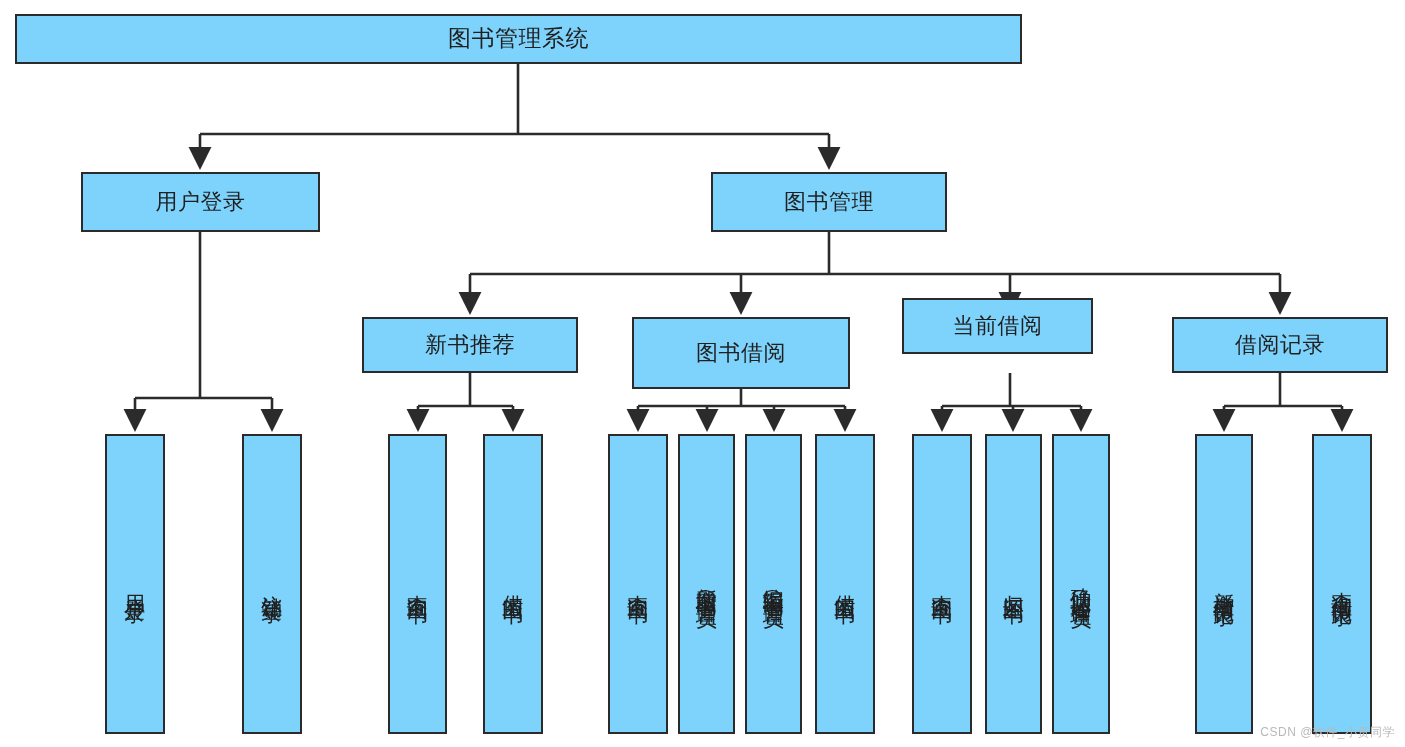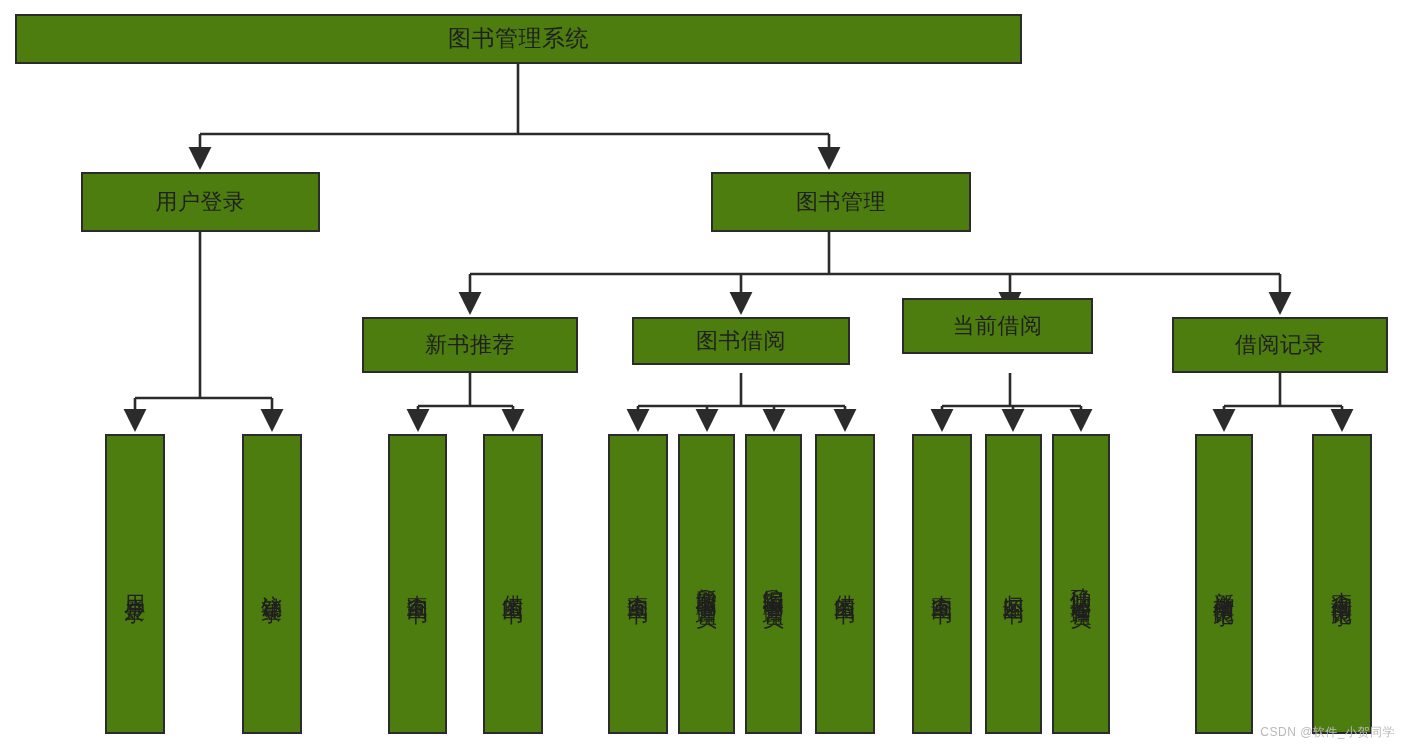--- a/index.html
+++ b/index.html
@@ -19,21 +19,21 @@
   #edge-layer {
     position: absolute;
     left: 0; top: 0;
     width: 1405px;
     height: 747px;
     pointer-events: none;
   }
   .node {
     position: absolute;
     border: 2px solid #2b2b2b;
-    background: #4d7c0f;
+    background: #7dd3fc;
     display: flex;
     align-items: center;
     justify-content: center;
     color: #1f1f1f;
     z-index: 2;
   }
   .node-label {
     font-size: 22px;
     line-height: 1.18;
     letter-spacing: 0.5px;
@@ -124,28 +124,28 @@
     </g>
   </svg>
 
   <div class="node root" style="left:15px; top:14px; width:1007px; height:50px;">
     <span class="node-label">图书管理系统</span>
   </div>
 
   <div class="node level1" style="left:81px; top:172px; width:239px; height:60px;">
     <span class="node-label">用户登录</span>
   </div>
-  <div class="node level1" style="left:711px; top:172px; width:260px; height:60px;">
+  <div class="node level1" style="left:711px; top:172px; width:236px; height:60px;">
     <span class="node-label">图书管理</span>
   </div>
 
   <div class="node level2" style="left:362px; top:317px; width:216px; height:56px;">
     <span class="node-label">新书推荐</span>
   </div>
-  <div class="node level2" style="left:632px; top:317px; width:218px; height:48px;">
+  <div class="node level2" style="left:632px; top:317px; width:218px; height:72px;">
     <span class="node-label">图书借阅</span>
   </div>
   <div class="node level2" style="left:902px; top:298px; width:191px; height:56px;">
     <span class="node-label">当前借阅</span>
   </div>
   <div class="node level2" style="left:1172px; top:317px; width:216px; height:56px;">
     <span class="node-label">借阅记录</span>
   </div>
 
   <div class="node leaf" style="left:105px; top:434px; width:60px; height:300px;">

